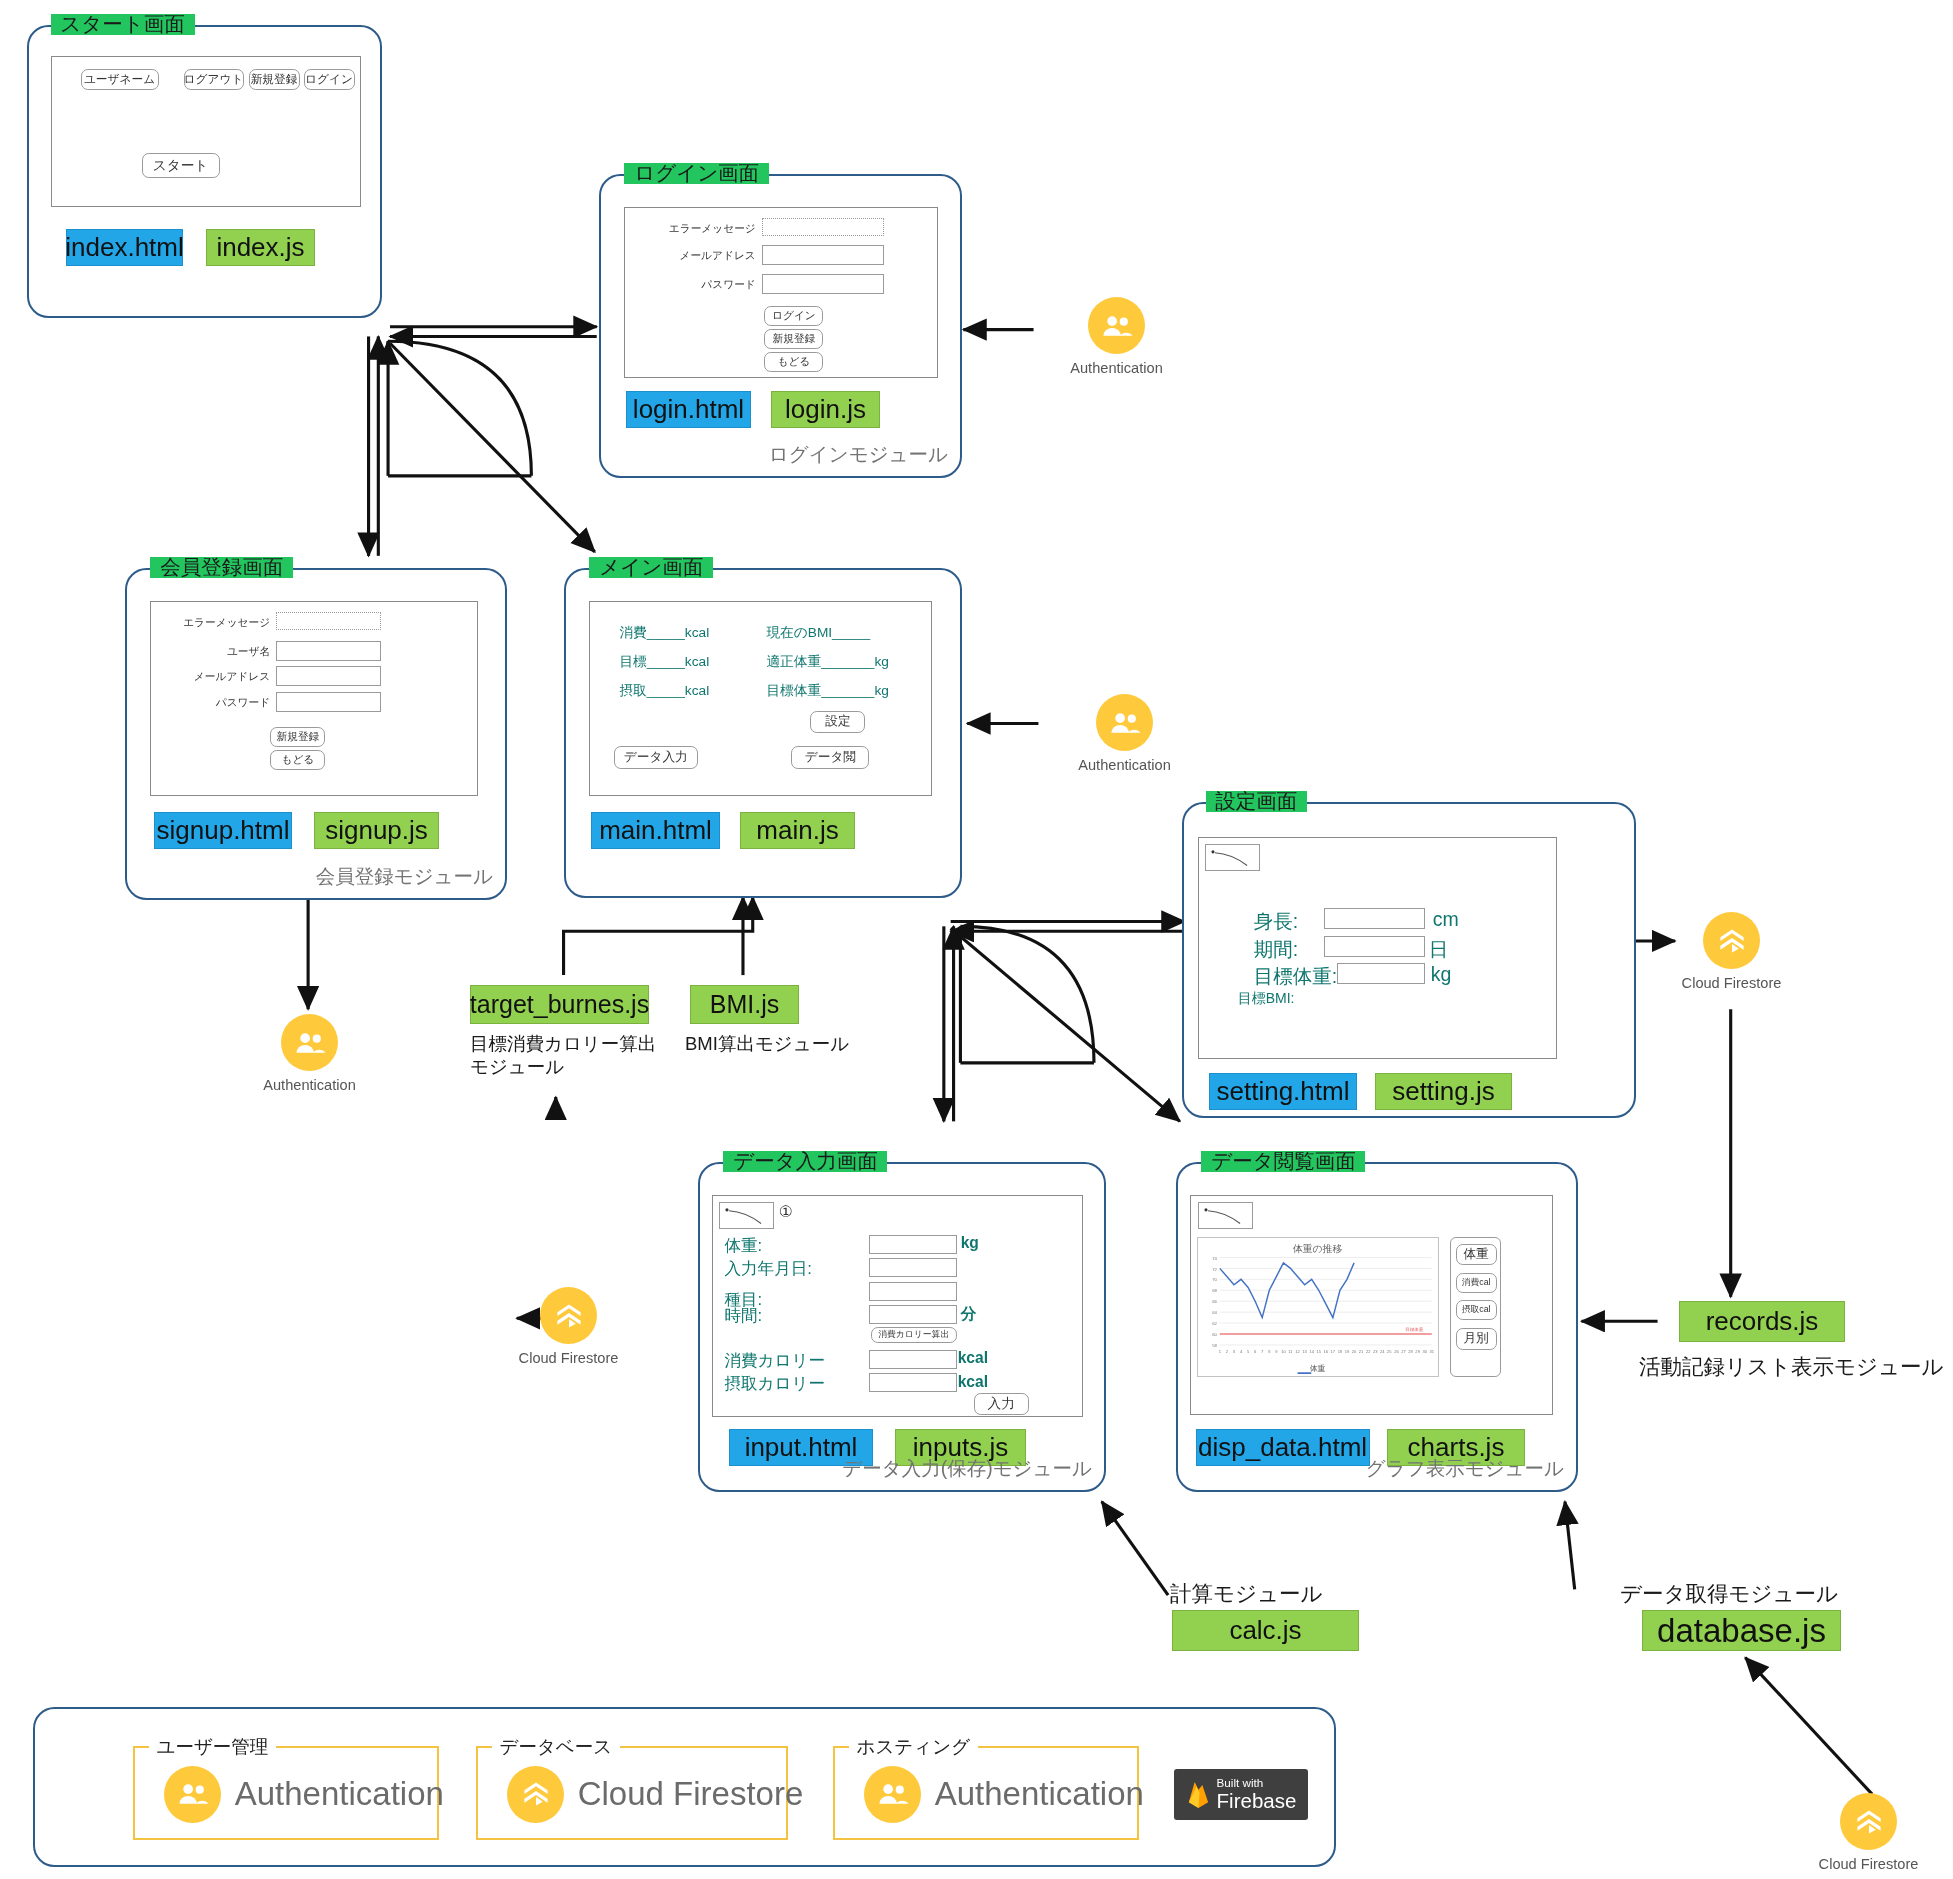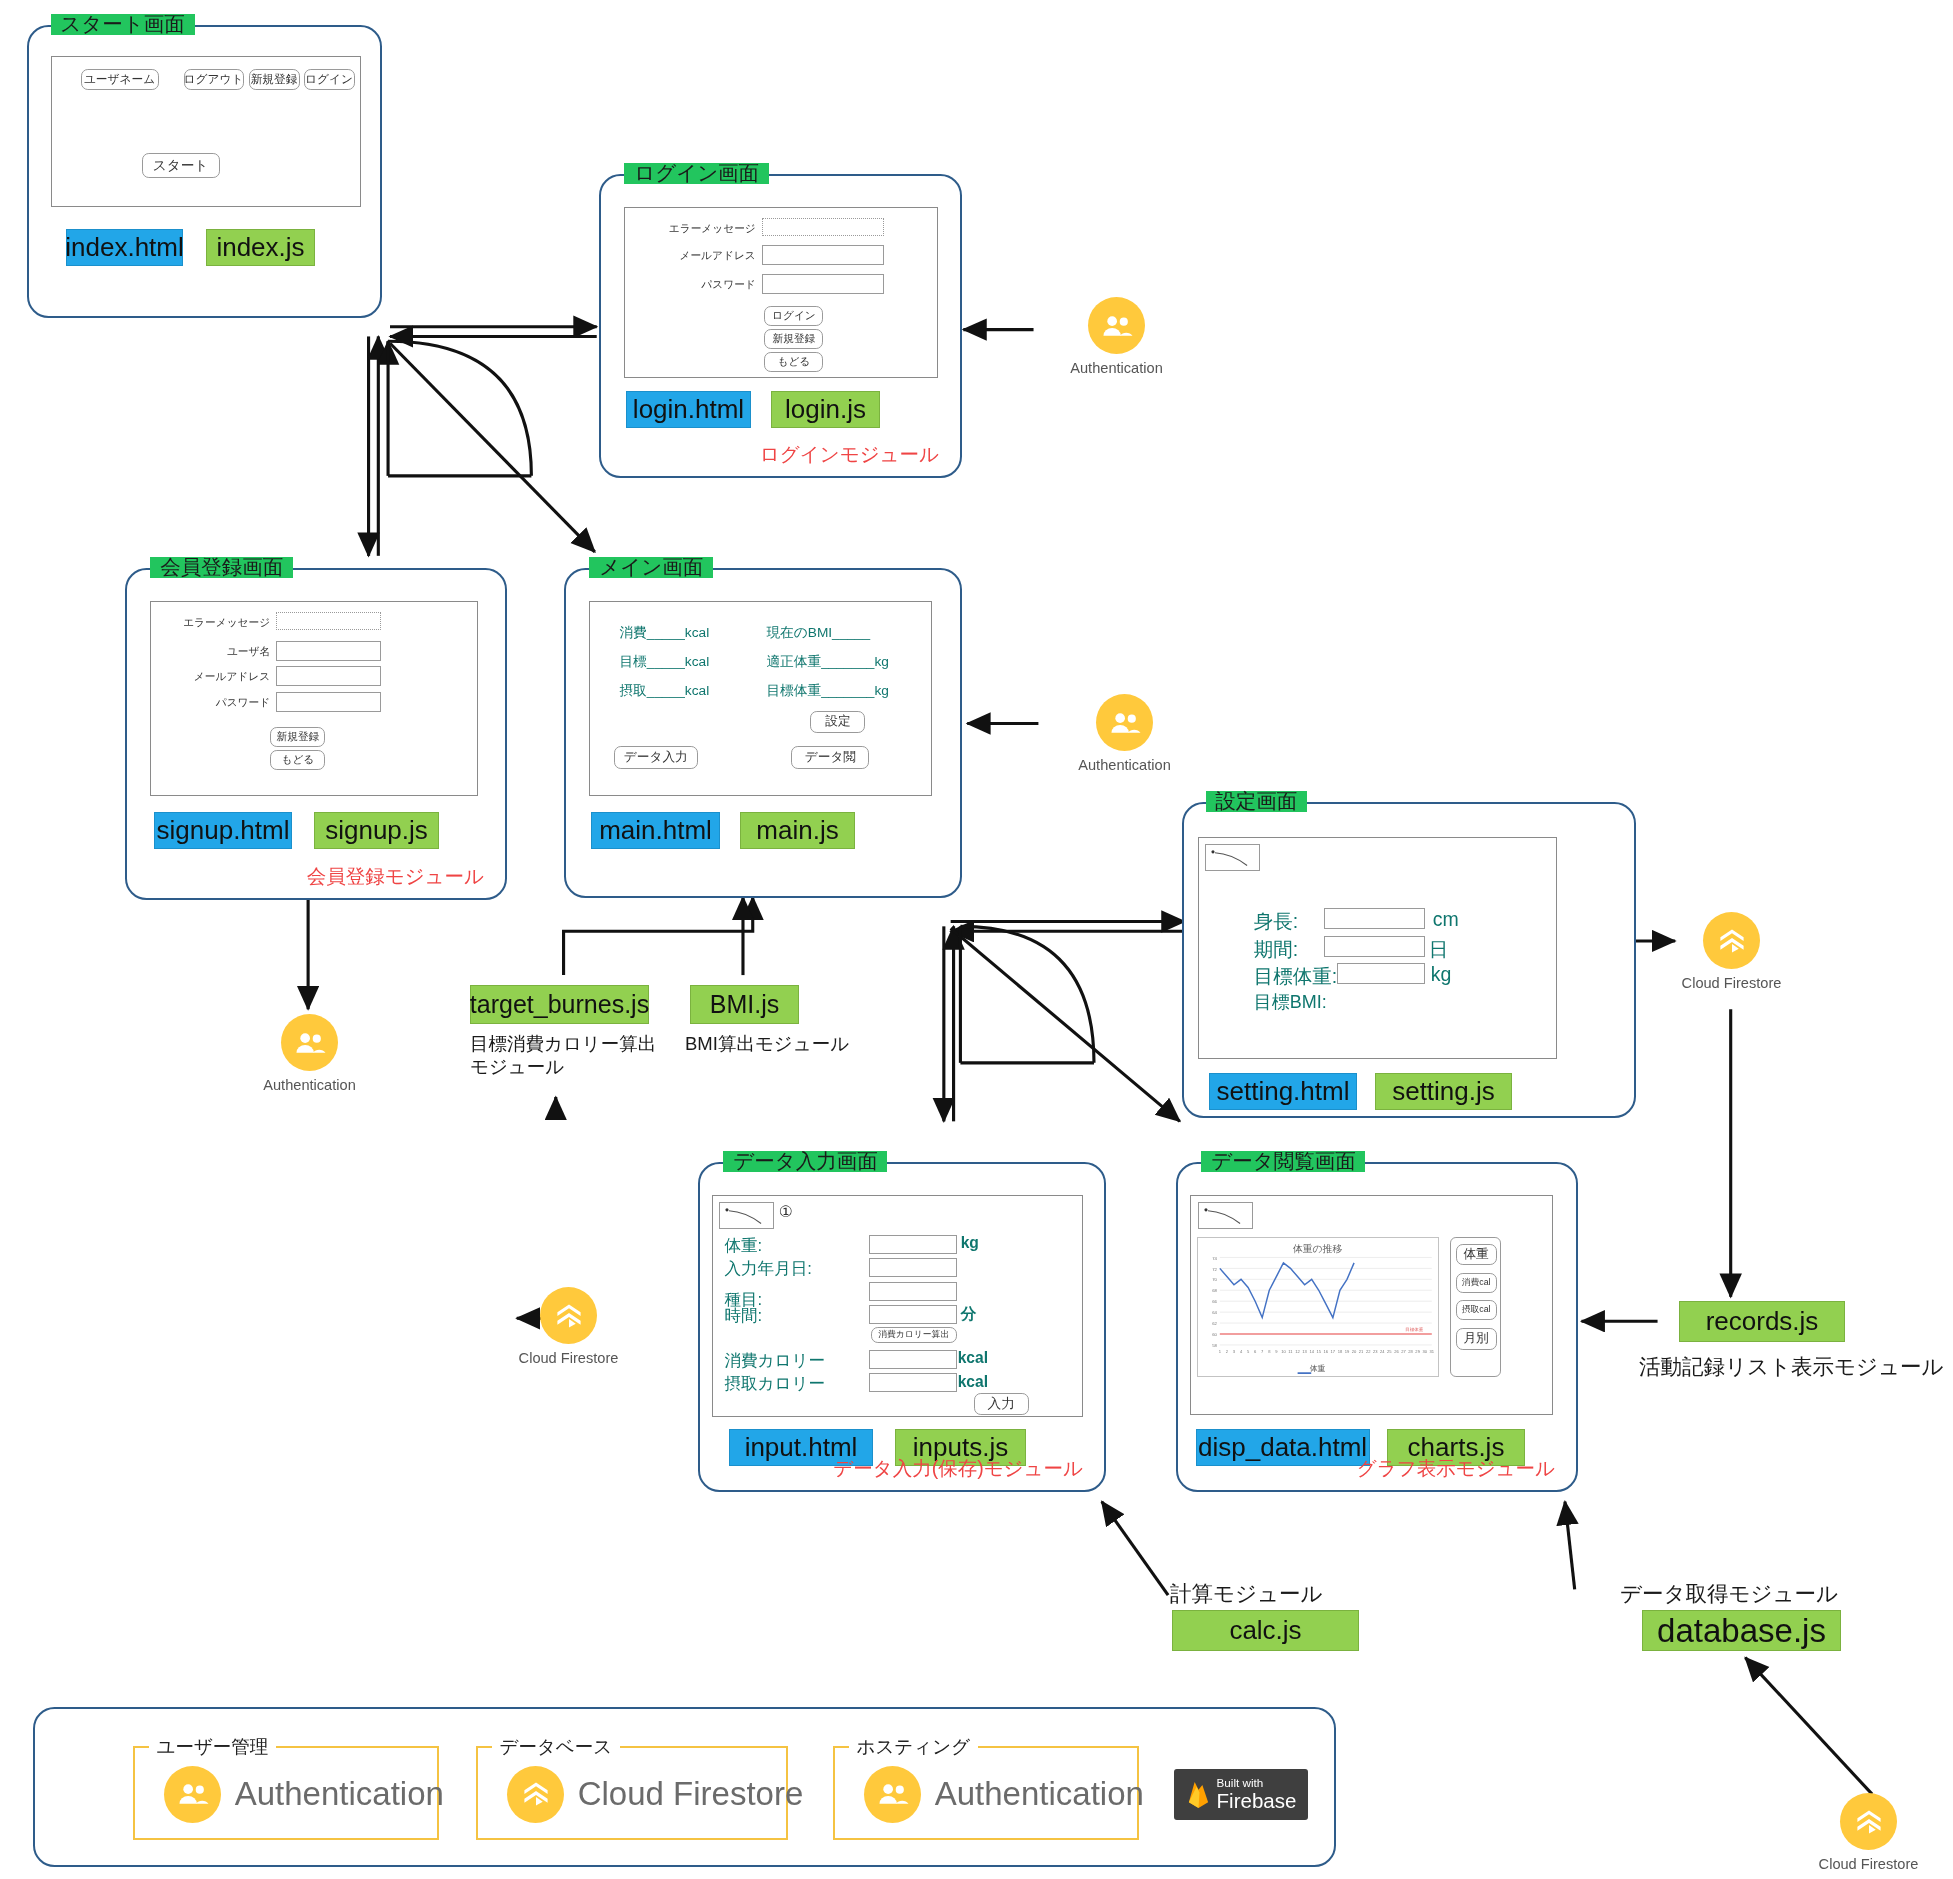--- a/index.html
+++ b/index.html
@@ -4,21 +4,21 @@
 <style>
   html,body{margin:0;padding:0;background:#fff;}
   body{font-family:"Liberation Sans","DejaVu Sans",sans-serif;}
   #canvas{position:relative;width:1953px;height:1879px;background:#fff;overflow:hidden;}
   .abs{position:absolute;box-sizing:border-box;}
 
   
   .module{position:absolute;box-sizing:border-box;border:2px solid #2e5c8a;border-radius:21.5px;background:#fff;}
   .module-label{position:absolute;background:#22c55e;padding:0 9.8px;font-size:20.5px;color:#1a1a1a;
                 white-space:nowrap;line-height:1;}
-  .module-foot{position:absolute;right:21px;bottom:7.8px;font-size:19.5px;color:#ef4444;white-space:nowrap;}
+  .module-foot{position:absolute;right:12px;bottom:7.8px;font-size:19.5px;color:#737373;white-space:nowrap;}
 
   
   .screen{position:absolute;box-sizing:border-box;border:1px solid #8a8a8a;background:#fff;}
 
   
   .tabglyph{position:absolute;width:53px;height:25px;border:1px solid #9a9a9a;background:#fff;}
   .tabglyph svg{display:block;}
 
   
   .pill{position:absolute;box-sizing:border-box;border:1px solid #9a9a9a;border-radius:6.8px;background:#fff;
@@ -229,21 +229,21 @@
       <div class="ftext" style="left:234px;top:70px;font-size:19.5px;">cm</div>
 
       <div class="ftext" style="left:55px;top:98px;font-size:19.5px;">期間:</div>
       <div class="fieldbox" style="left:125px;top:98px;width:101px;height:20.5px;"></div>
       <div class="ftext" style="left:230px;top:98px;font-size:19.5px;">日</div>
 
       <div class="ftext" style="left:55px;top:125px;font-size:19.5px;">目標体重:</div>
       <div class="fieldbox" style="left:138px;top:125px;width:88px;height:20.5px;"></div>
       <div class="ftext" style="left:232px;top:125px;font-size:19.5px;">kg</div>
 
-      <div class="ftext" style="left:55px;top:152px;font-size:18px;text-align:center;">目標BMI:</div>
+      <div class="ftext" style="left:39px;top:152px;font-size:14px;text-align:center;">目標BMI:</div>
     </div>
 
     <div class="chip html" style="left:25px;top:269px;width:148px;height:37px;">setting.html</div>
     <div class="chip js" style="left:191px;top:269px;width:137px;height:37px;">setting.js</div>
   </div>
 
   <div class="module" style="left:698px;top:1162px;width:408px;height:330px;">
     <div class="module-label" style="left:23.4px;top:-12.7px;">データ入力画面</div>
 
     <div class="screen" style="left:11.7px;top:31px;width:371px;height:222px;">

